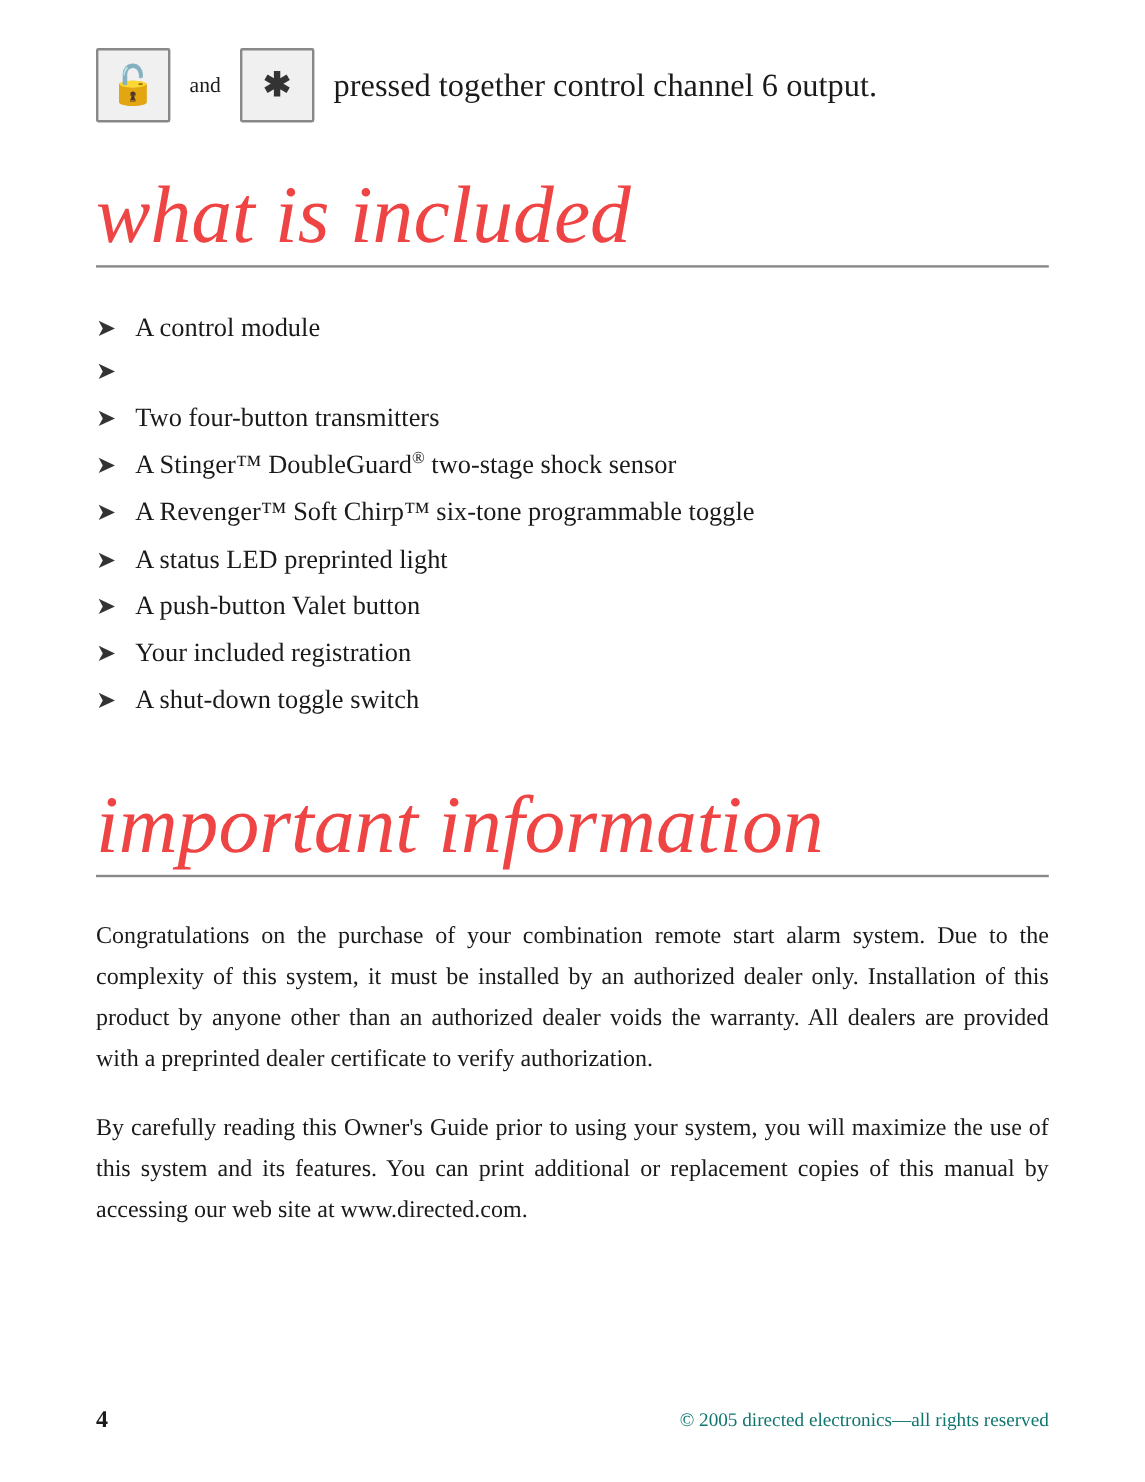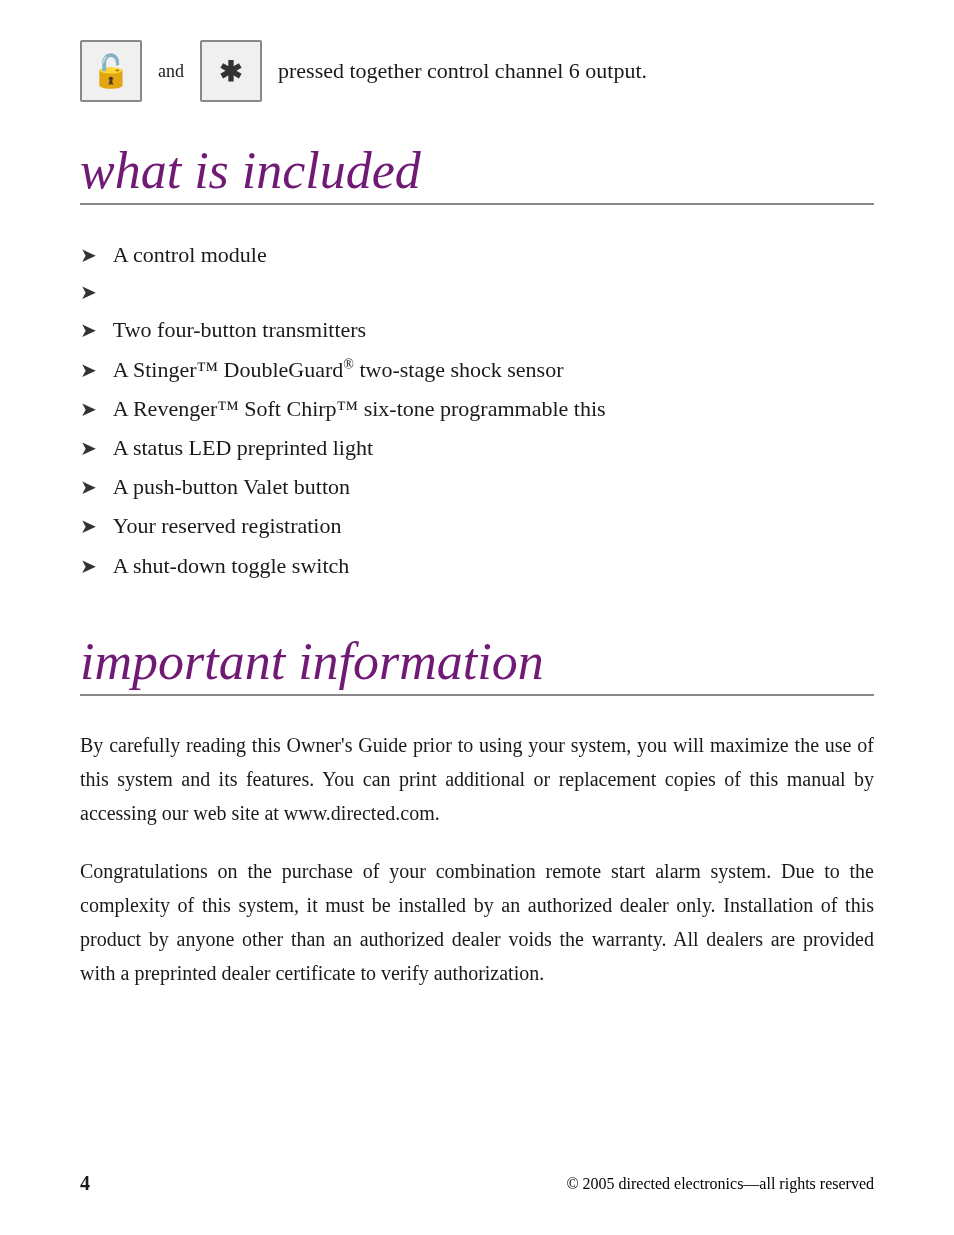--- a/index.html
+++ b/index.html
@@ -54,32 +54,32 @@
       color: #333;
     }
 
     .and-text {
       font-size: 18px;
       margin: 0 16px;
       font-family: Georgia, serif;
     }
 
     .pressed-text {
-      font-size: 22px;
+      font-size: 27px;
       margin-left: 16px;
       font-family: Georgia, serif;
     }
 
     
     .section-heading {
       font-style: italic;
-      font-size: 52px;
+      font-size: 68px;
       font-weight: normal;
       font-family: Georgia, 'Times New Roman', serif;
-      color: #701a75;
+      color: #ef4444;
       border-bottom: 2px solid #888;
       padding-bottom: 4px;
       margin-bottom: 32px;
       line-height: 1.1;
     }
 
     
     .what-included {
       margin-bottom: 50px;
     }
@@ -133,21 +133,21 @@
       font-family: Georgia, serif;
     }
 
     .page-number {
       font-size: 20px;
       font-weight: bold;
     }
 
     .copyright {
       font-size: 16px;
-      color: #000000;
+      color: #0f766e;
     }
 
     sup {
       font-size: 14px;
     }
   </style>
 </head>
 <body>
 
 <div class="page">
@@ -178,45 +178,45 @@
       <li>
         <span class="bullet-arrow">➤</span>
         <span>Two four-button transmitters</span>
       </li>
       <li>
         <span class="bullet-arrow">➤</span>
         <span>A Stinger™ DoubleGuard<sup>®</sup> two-stage shock sensor</span>
       </li>
       <li>
         <span class="bullet-arrow">➤</span>
-        <span>A Revenger™ Soft Chirp™ six-tone programmable this</span>
+        <span>A Revenger™ Soft Chirp™ six-tone programmable toggle</span>
       </li>
       <li>
         <span class="bullet-arrow">➤</span>
         <span>A status LED preprinted light</span>
       </li>
       <li>
         <span class="bullet-arrow">➤</span>
         <span>A push-button Valet button</span>
       </li>
       <li>
         <span class="bullet-arrow">➤</span>
-        <span>Your reserved registration</span>
+        <span>Your included registration</span>
       </li>
       <li>
         <span class="bullet-arrow">➤</span>
         <span>A shut-down toggle switch</span>
       </li>
     </ul>
   </div>
 
   <div class="important-info">
     <h2 class="section-heading">important information</h2>
+    <p class="body-paragraph">Congratulations on the purchase of your combination remote start alarm system. Due to the complexity of this system, it must be installed by an authorized dealer only. Installation of this product by anyone other than an authorized dealer voids the warranty. All dealers are provided with a preprinted dealer certificate to verify authorization.</p>
     <p class="body-paragraph">By carefully reading this Owner's Guide prior to using your system, you will maximize the use of this system and its features. You can print additional or replacement copies of this manual by accessing our web site at www.directed.com.</p>
-    <p class="body-paragraph">Congratulations on the purchase of your combination remote start alarm system. Due to the complexity of this system, it must be installed by an authorized dealer only. Installation of this product by anyone other than an authorized dealer voids the warranty. All dealers are provided with a preprinted dealer certificate to verify authorization.</p>
   </div>
 
   <div class="page-footer">
     <span class="page-number">4</span>
     <span class="copyright">© 2005 directed electronics—all rights reserved</span>
   </div>
 
 </div>
 
 </body></html>

